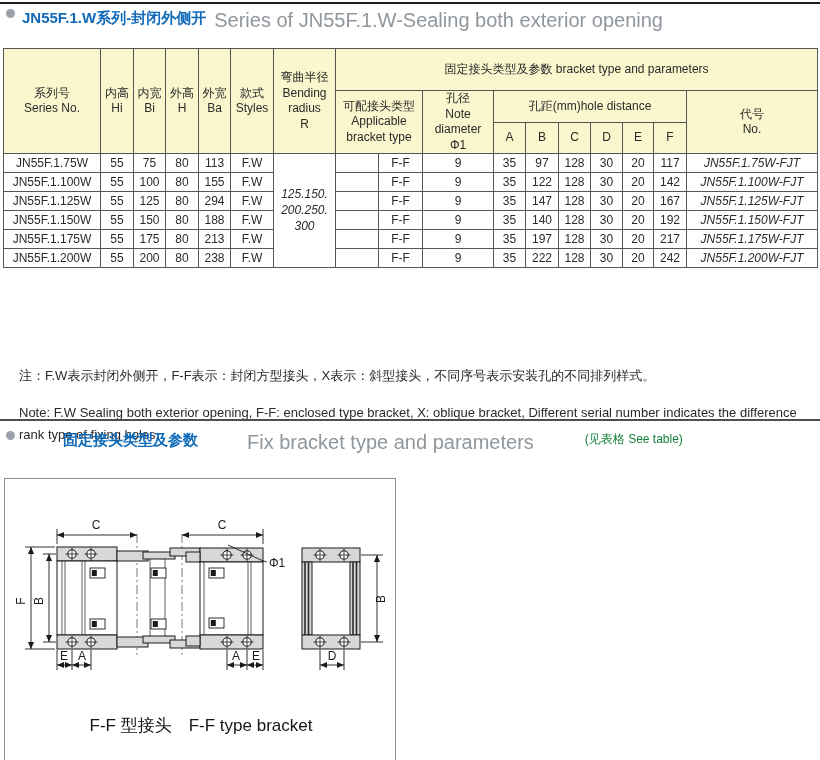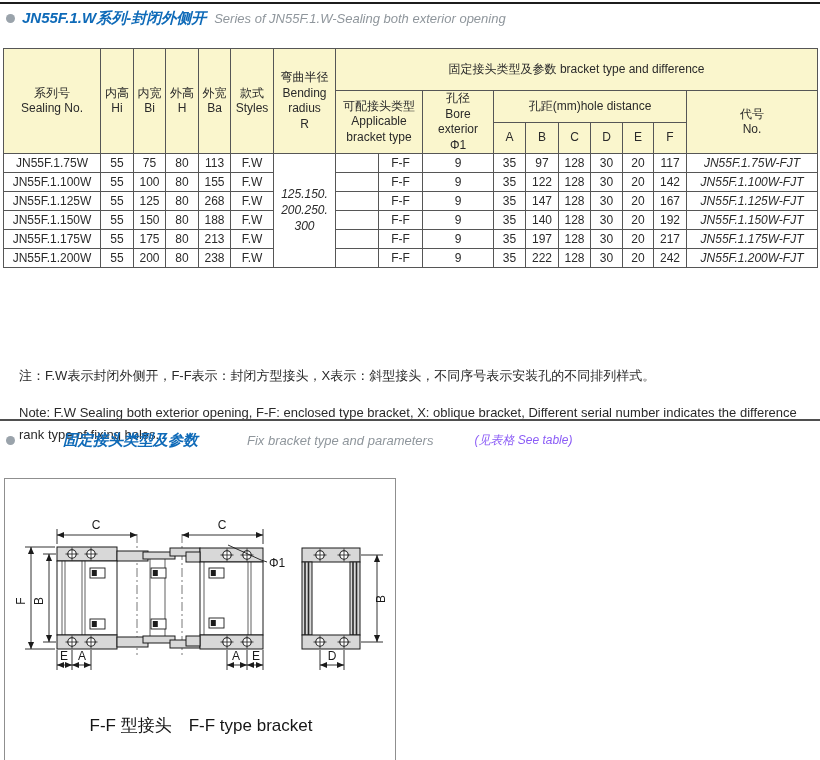--- a/index.html
+++ b/index.html
@@ -4,27 +4,27 @@
 <style>
   html,body { margin:0; padding:0; }
   body {
     width:820px; height:760px; position:relative; overflow:hidden;
     background:#ffffff;
     font-family:"Liberation Sans","DejaVu Sans",sans-serif;
     color:#2a2a2a;
   }
   .topline { position:absolute; top:2px; left:0; width:820px; height:2px; background:#1c1c1c; }
 
-  .section-header { position:absolute; display:flex; align-items:center; white-space:nowrap;font-style:italic; }
+  .section-header { position:absolute; display:flex; align-items:flex-start; white-space:nowrap; }
   #sec1 { top:9px; left:6px; }
   #sec2 { top:431px; left:6px;gap:41px; }
   .bullet { width:9px; height:9px; border-radius:50%; background:#9aa3ab; margin-right:7px; flex:0 0 auto; }
   .title-zh { color:#0e6ab8; font-weight:bold; font-size:15px; margin-right:8px; }
-  .title-en { color:#8f969c; font-size:13px; }
-  .see-table { color:#8b5cf6; font-size:12px; }
+  .title-en { color:#8f969c; font-size:20px; }
+  .see-table { color:#15803d; font-size:12px; margin-left:10px; }
 
   table.spec { position:absolute; top:48px; left:3px; width:814px;
     border-collapse:collapse; table-layout:fixed; font-size:12px; color:#2a2a2a; }
   table.spec th, table.spec td { border:1px solid #565656; padding:0 2px;
     text-align:center; vertical-align:middle; font-weight:normal; line-height:1.3; }
   table.spec thead th { background:#faf6cd; white-space:pre-line; }
   tr.h1 { height:42px; } tr.h2 { height:32px; } tr.h3 { height:31px; }
   table.spec tbody tr { height:19px; background:#ffffff; }
   td.left { text-align:left; padding-left:6px; }
   td.code { text-align:left; padding-left:5px;font-style:italic; }
@@ -75,43 +75,43 @@
       <col style="width:33px">
     <col style="width:32px">
       <col style="width:32px">
       <col style="width:31px">
       <col style="width:33px">
     <col style="width:131px">
   </colgroup>
   <thead>
     <tr class="h1">
       <th rowspan="3">系列号
-Sealing No.</th>
+Series No.</th>
       <th rowspan="3">内高
 Hi</th>
       <th rowspan="3">内宽
 Bi</th>
       <th rowspan="3">外高
 H</th>
       <th rowspan="3">外宽
 Ba</th>
       <th rowspan="3">款式
 Styles</th>
       <th rowspan="3">弯曲半径
 Bending
 radius
 R</th>
-      <th colspan="10">固定接头类型及参数 bracket type and difference</th>
+      <th colspan="10">固定接头类型及参数 bracket type and parameters</th>
     </tr>
     <tr class="h2">
       <th colspan="2" rowspan="2">可配接头类型
 Applicable
 bracket type</th>
       <th rowspan="2">孔径
-Bore exterior
+Note diameter
 Φ1</th>
       <th colspan="6">孔距(mm)hole distance</th>
       <th rowspan="2">代号
 No.</th>
     </tr>
     <tr class="h3">
       <th>A</th>
       <th>B</th>
       <th>C</th>
       <th>D</th>
@@ -157,21 +157,21 @@
         <td>30</td>
         <td>20</td>
         <td>142</td>
         <td class="code">JN55F.1.100W-FJT</td>
       </tr>
       <tr>
         <td class="left">JN55F.1.125W</td>
         <td>55</td>
         <td>125</td>
         <td>80</td>
-        <td>268</td>
+        <td>294</td>
         <td>F.W</td>
         <td></td>
         <td>F-F</td>
         <td>9</td>
         <td>35</td>
         <td>147</td>
         <td>128</td>
         <td>30</td>
         <td>20</td>
         <td>167</td>

